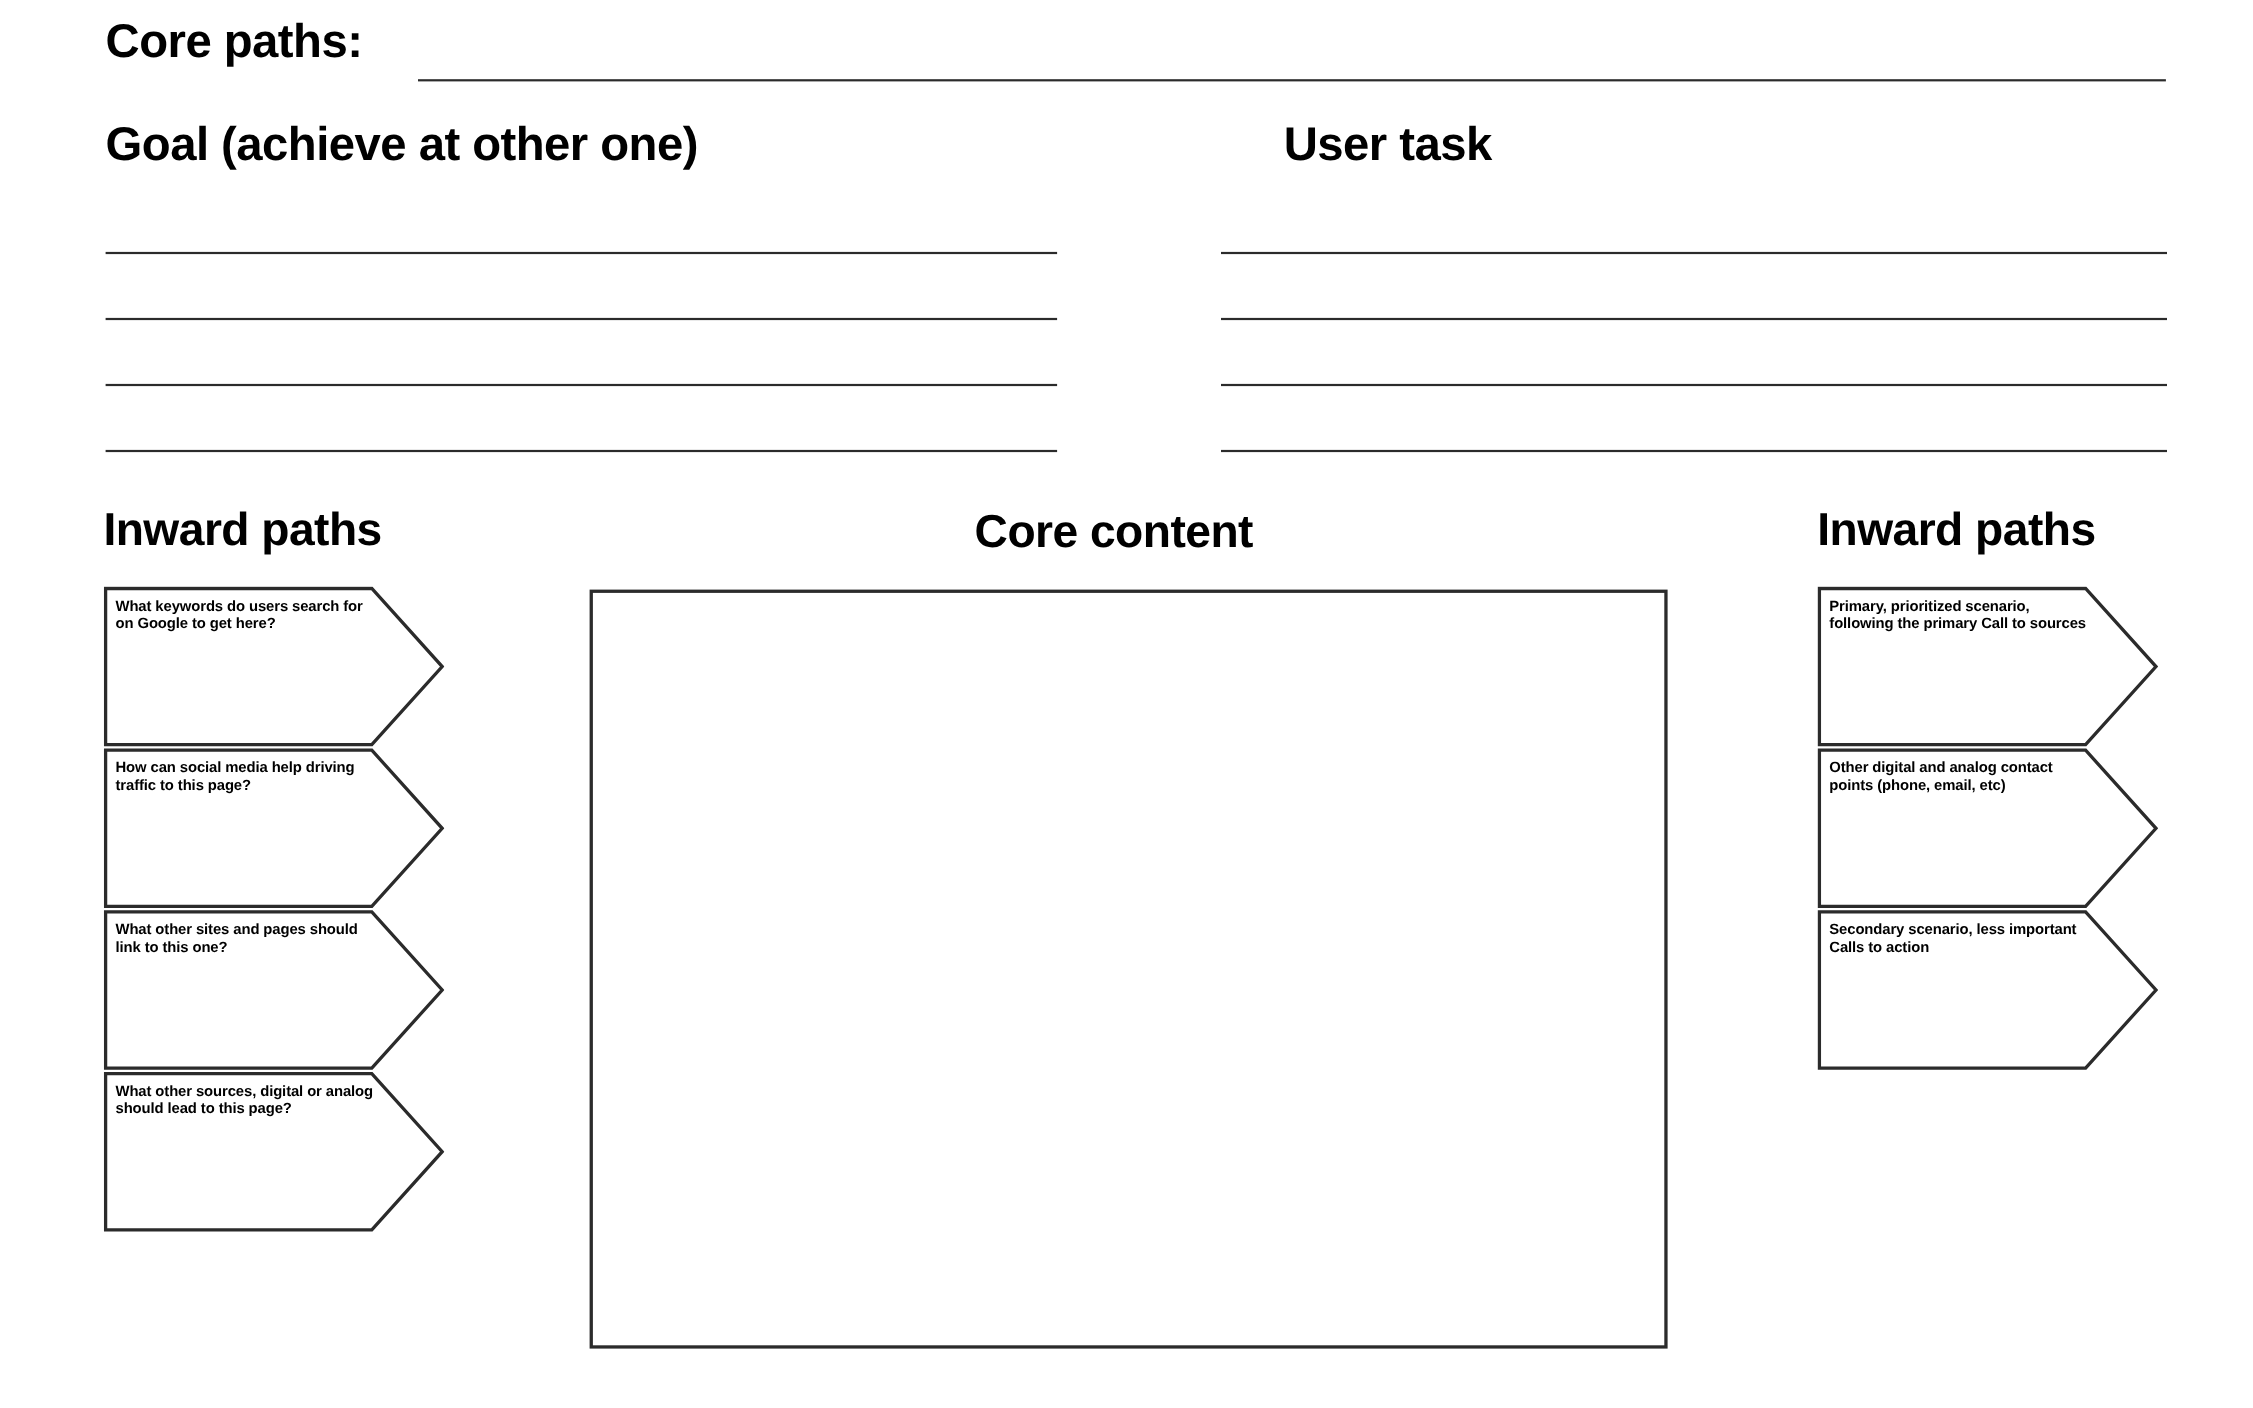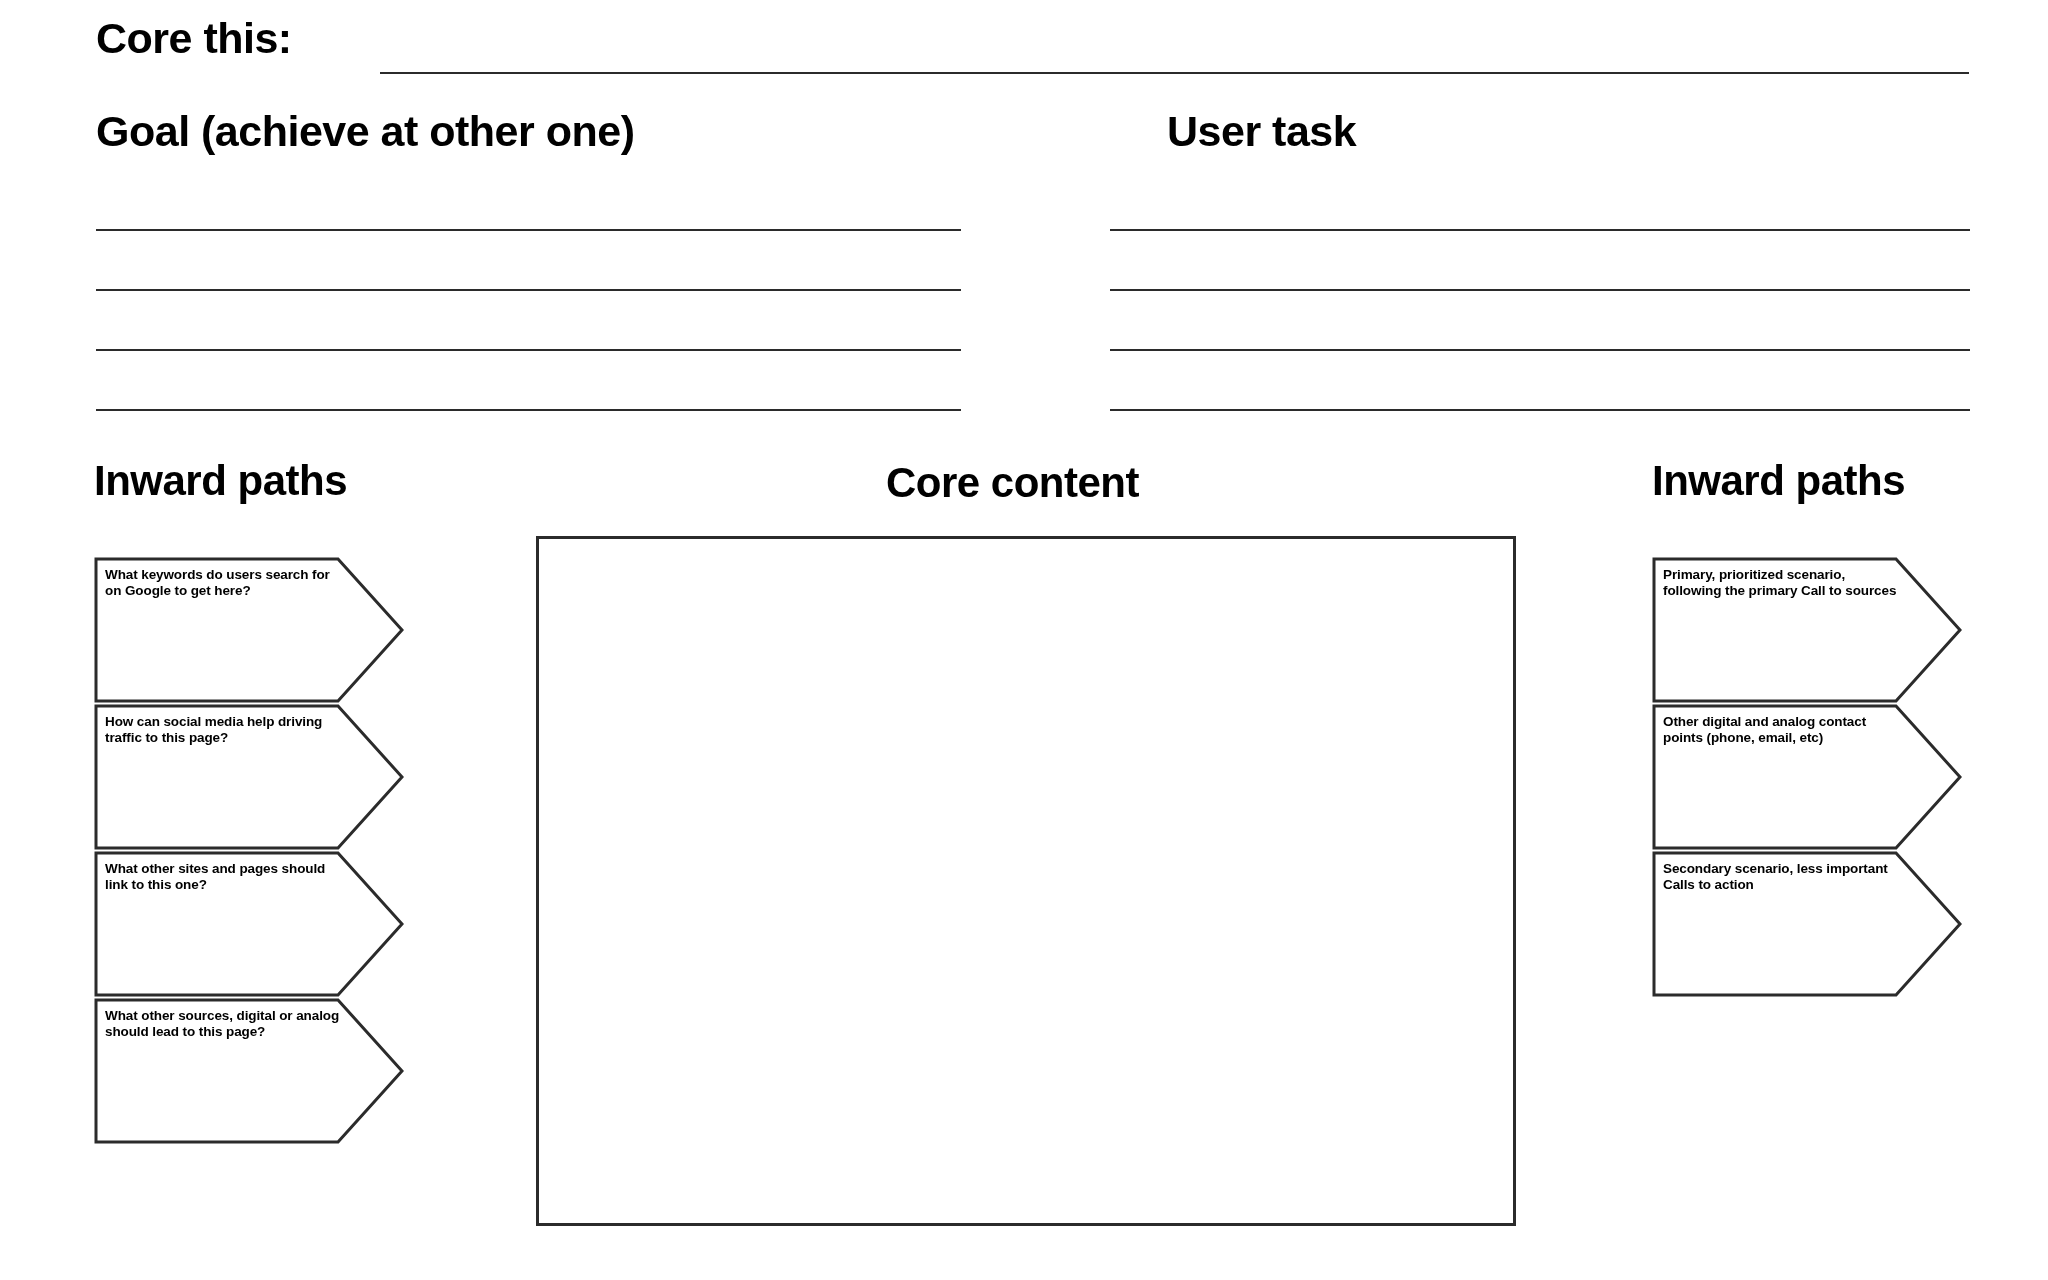--- a/index.html
+++ b/index.html
@@ -97,21 +97,20 @@
     top: 533px;
   }
   #inward-col  { left: 94px; }
   #forward-col { left: 1652px; }
 
   .arrow-card {
     position: relative;
     width: 310px;
     height: 114px;
     margin-bottom: 33px;
-    margin-top: 24px;
   }
   .arrow-card:last-child { margin-bottom: 0; }
 
   .arrow-card svg {
     position: absolute;
     left: 0;
     top: 0;
     width: 310px;
     height: 146px;
     display: block;
@@ -132,21 +131,21 @@
     line-height: 1.18;
     color: #000;
     letter-spacing: -0.1px;
   }
 </style>
 </head>
 <body>
 
 <div id="canvas">
 
-  <div class="hd" id="core-page-label">Core this:</div>
+  <div class="hd" id="core-page-label">Core paths:</div>
   <div class="rule" id="core-page-rule"></div>
 
   <div class="hd" id="goal-heading">Goal (achieve at other one)</div>
   <div class="rule goal-rule rule-r1"></div>
   <div class="rule goal-rule rule-r2"></div>
   <div class="rule goal-rule rule-r3"></div>
   <div class="rule goal-rule rule-r4"></div>
 
   <div class="hd" id="user-task-heading">User task</div>
   <div class="rule task-rule rule-r1"></div>

